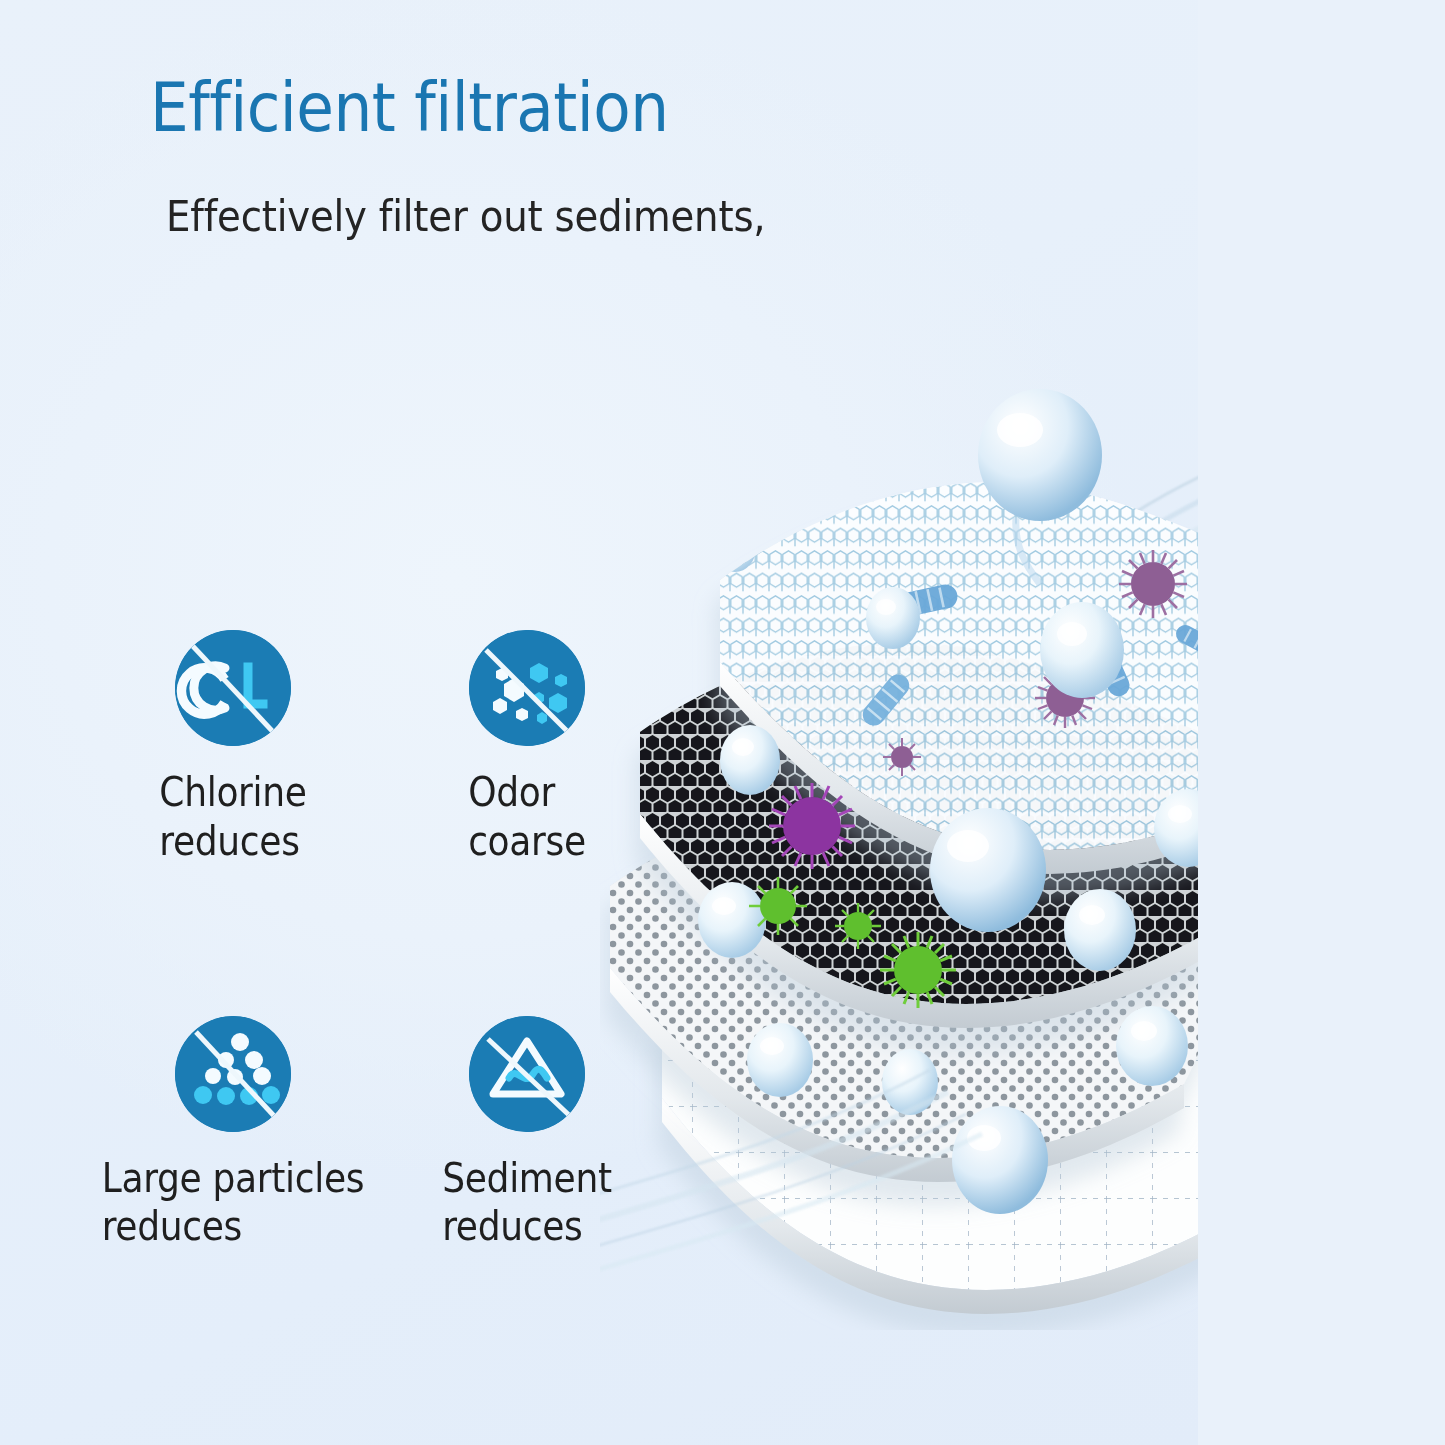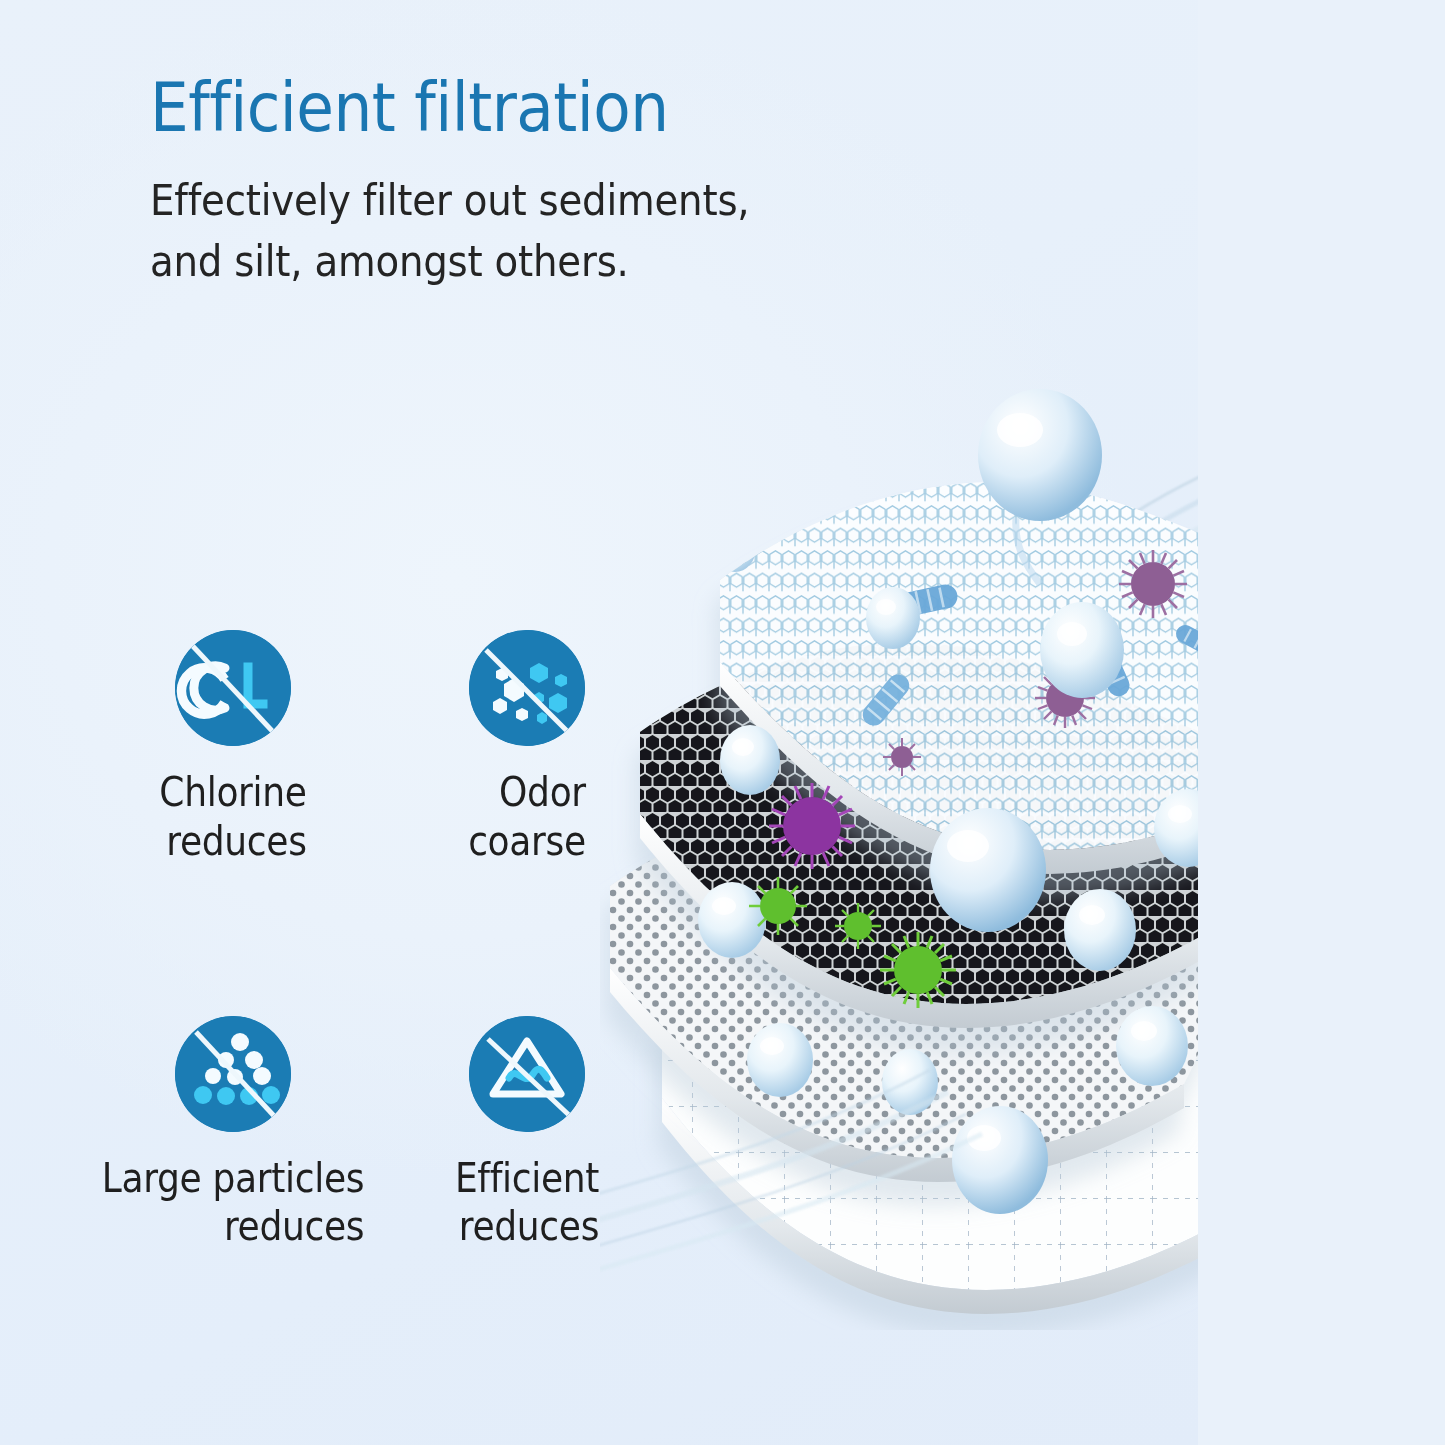--- a/index.html
+++ b/index.html
@@ -30,21 +30,21 @@
   .headline {
     margin: 0;
     font-size: 68px;
     line-height: 1.06;
     font-weight: 400;
     letter-spacing: -0.5px;
     color: #1a76b1;
     font-family: "DejaVu Sans Condensed", "DejaVu Sans", "Liberation Sans", sans-serif;
   }
   .subhead {
-    margin: 0;
+    margin: 16px;
     padding-top: 26px;
     font-size: 43px;
     line-height: 1.42;
     font-weight: 400;
     color: #242424;
     letter-spacing: -0.2px;
     font-family: "DejaVu Sans Condensed", "DejaVu Sans", "Liberation Sans", sans-serif;
   }
   .subhead span { display: block; white-space: nowrap; }
 
@@ -71,21 +71,21 @@
     height: 116px;
     border-radius: 50%;
     background: #1b7cb4;
     position: relative;
     overflow: hidden;
     flex: none;
   }
   .badge svg { display: block; width: 116px; height: 116px; }
   .feature-label {
     margin-top: 22px;
-    text-align: right;
+    text-align: left;
     font-size: 40px;
     line-height: 1.22;
     color: #1f1f1f;
     letter-spacing: -0.3px;
     white-space: pre-line;
     font-family: "DejaVu Sans Condensed", "DejaVu Sans", "Liberation Sans", sans-serif;
   }
 
   
   .artwork {
@@ -458,21 +458,20 @@
         <path d="M-80 898 C 72 854, 228 814, 366 744" fill="none" stroke="#bdd3e4" stroke-width="2.4"></path>
         <path d="M-80 922 C 78 876, 240 834, 382 764" fill="none" stroke="#d8e9f3" stroke-width="5"></path>
       </g>
     </svg>
   </div>
 
   <div class="headline-block">
     <h1 class="headline">Efficient filtration</h1>
     <p class="subhead">
       <span>Effectively filter out sediments,</span>
-      <span>and silt, amongst others.</span>
     </p>
   </div>
 
   <div class="features">
 
     <div class="feature-row row-top">
 
       <div class="feature">
         <div class="badge">
           <svg viewBox="0 0 116 116" xmlns="http://www.w3.org/2000/svg">
@@ -543,19 +542,19 @@
 
       <div class="feature">
         <div class="badge">
           <svg viewBox="0 0 116 116" xmlns="http://www.w3.org/2000/svg">
             <circle cx="58" cy="58" r="58" fill="#1b7cb4"></circle>
             <path d="M58 25 L92 78 H24 Z" fill="none" stroke="#f4fbff" stroke-width="7" stroke-linejoin="round" stroke-linecap="round"></path>
             <path d="M40 62 C 47 48, 56 72, 64 58 C 70 48, 74 56, 78 62" fill="none" stroke="#3fc8f2" stroke-width="7" stroke-linecap="round"></path>
             <line x1="19" y1="23" x2="101" y2="100" stroke="#eef7fc" stroke-width="5"></line>
           </svg>
         </div>
-        <div class="feature-label">Efficient
+        <div class="feature-label">Sediment
 reduces</div>
       </div>
     </div>
   </div>
 
 </div>
 
 </body></html>

